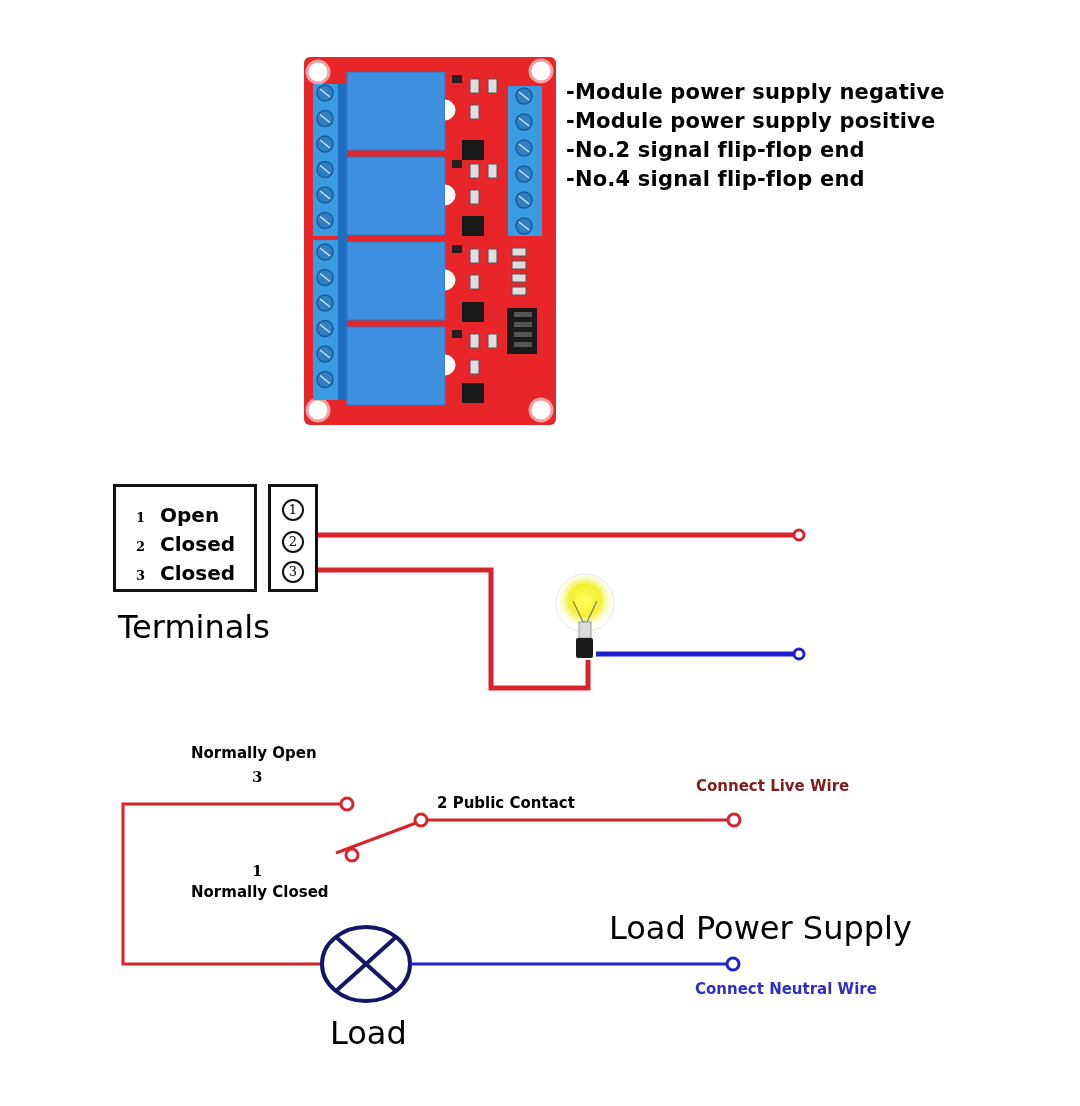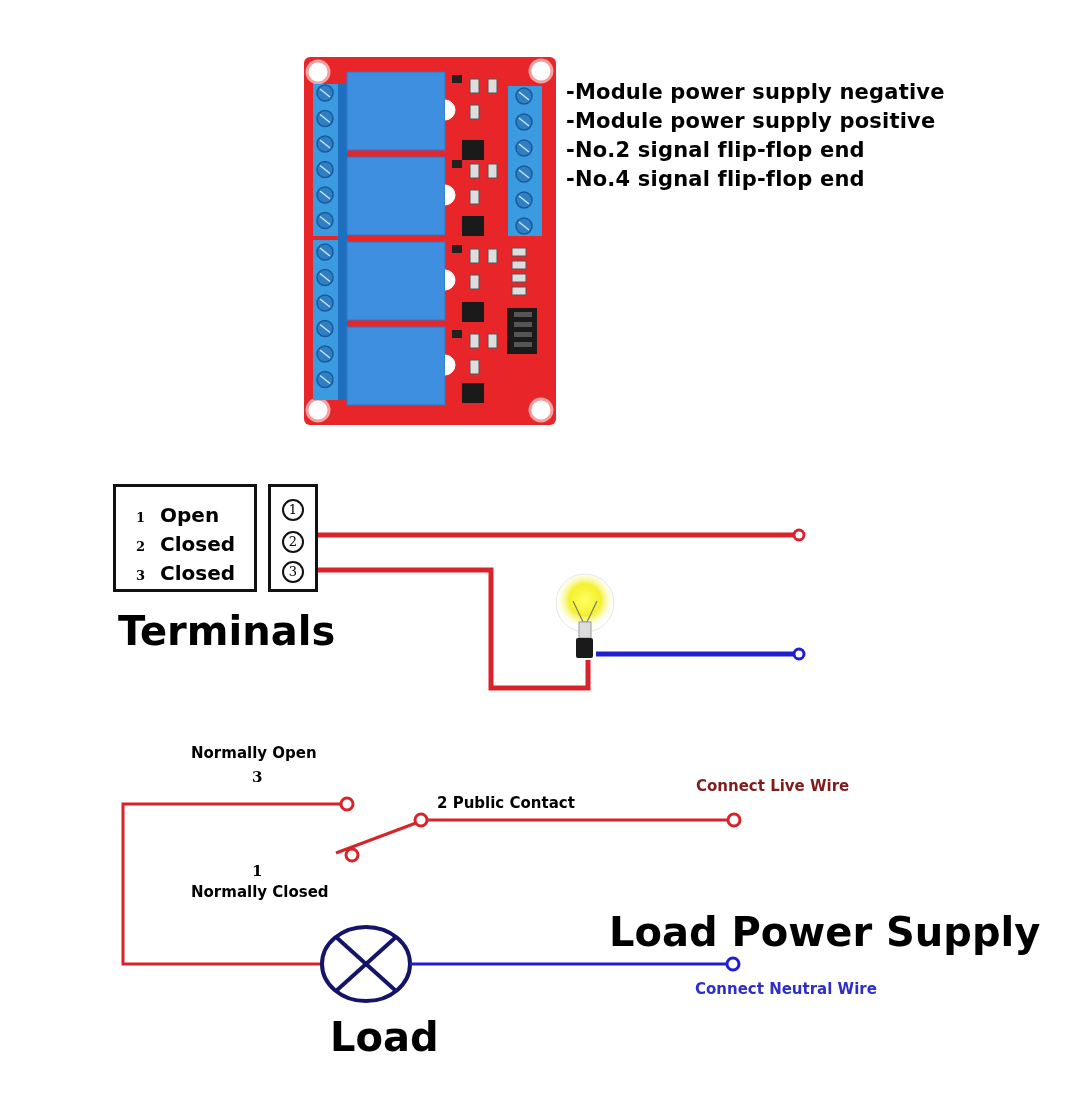--- a/index.html
+++ b/index.html
@@ -5,21 +5,21 @@
   html, body { margin: 0; padding: 0; background: #ffffff; }
   body { width: 1080px; height: 1106px; position: relative; overflow: hidden; font-family: "DejaVu Sans", sans-serif; color: #000; }
   .abs { position: absolute; }
   .pin-labels { left: 566px; top: 78px; }
   .pin-label { font-size: 21px; font-weight: bold; line-height: 29px; white-space: nowrap; letter-spacing: 0.2px; }
   .term-box { left: 113px; top: 484px; width: 144px; height: 108px; border: 3px solid #111; box-sizing: border-box; }
   .term-row { position: absolute; left: 20px; font-size: 20px; font-weight: bold; white-space: nowrap; }
   .term-row .num { font-family: "DejaVu Serif", serif; font-size: 13px; font-weight: bold; display: inline-block; width: 24px; }
   .term-circles { left: 268px; top: 484px; width: 50px; height: 108px; border: 3px solid #111; box-sizing: border-box; }
   .circ { position: absolute; left: 11px; width: 22px; height: 22px; border: 2px solid #111; border-radius: 50%; box-sizing: border-box; font-family: "DejaVu Serif", serif; font-size: 13px; text-align: center; line-height: 18px; }
-  .title-big { font-size: 40px; font-weight: bold; white-space: nowrap; }
+  .title-big { font-size: 32px; font-weight: normal; white-space: nowrap; }
   .label-md { font-size: 15px; font-weight: bold; white-space: nowrap; }
   .num-sm { font-family: "DejaVu Serif", serif; font-size: 15px; font-weight: bold; }
   svg { position: absolute; left: 0; top: 0; }
 </style>
 </head>
 <body>
 
 <svg width="1080" height="1106">
 
   <rect x="304" y="57" width="252" height="368" rx="6" fill="#e8262a"></rect>

